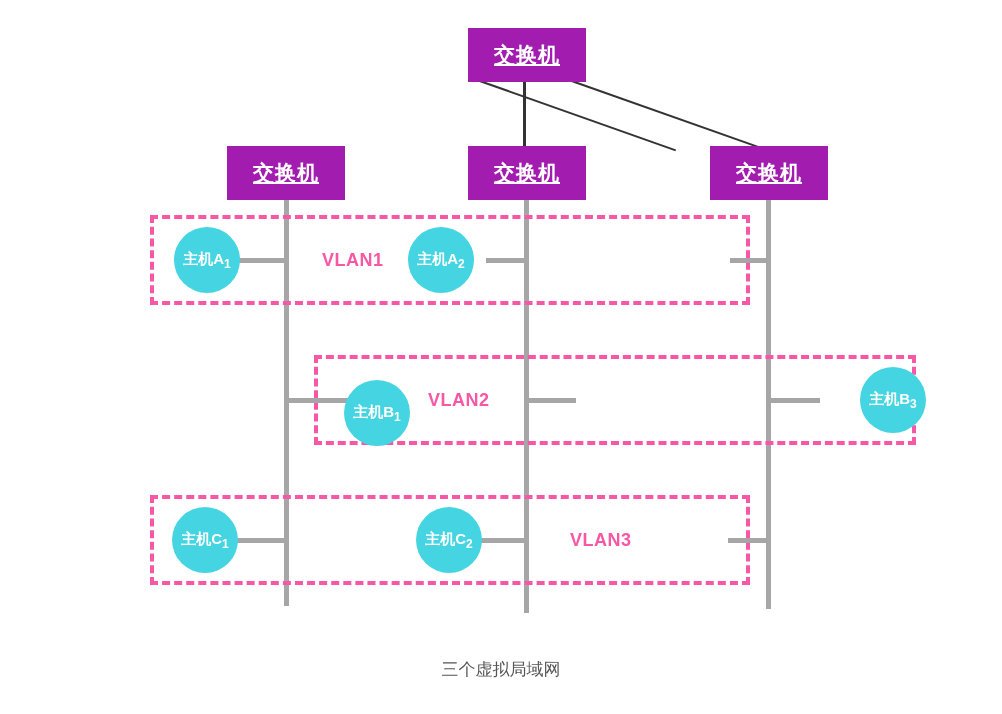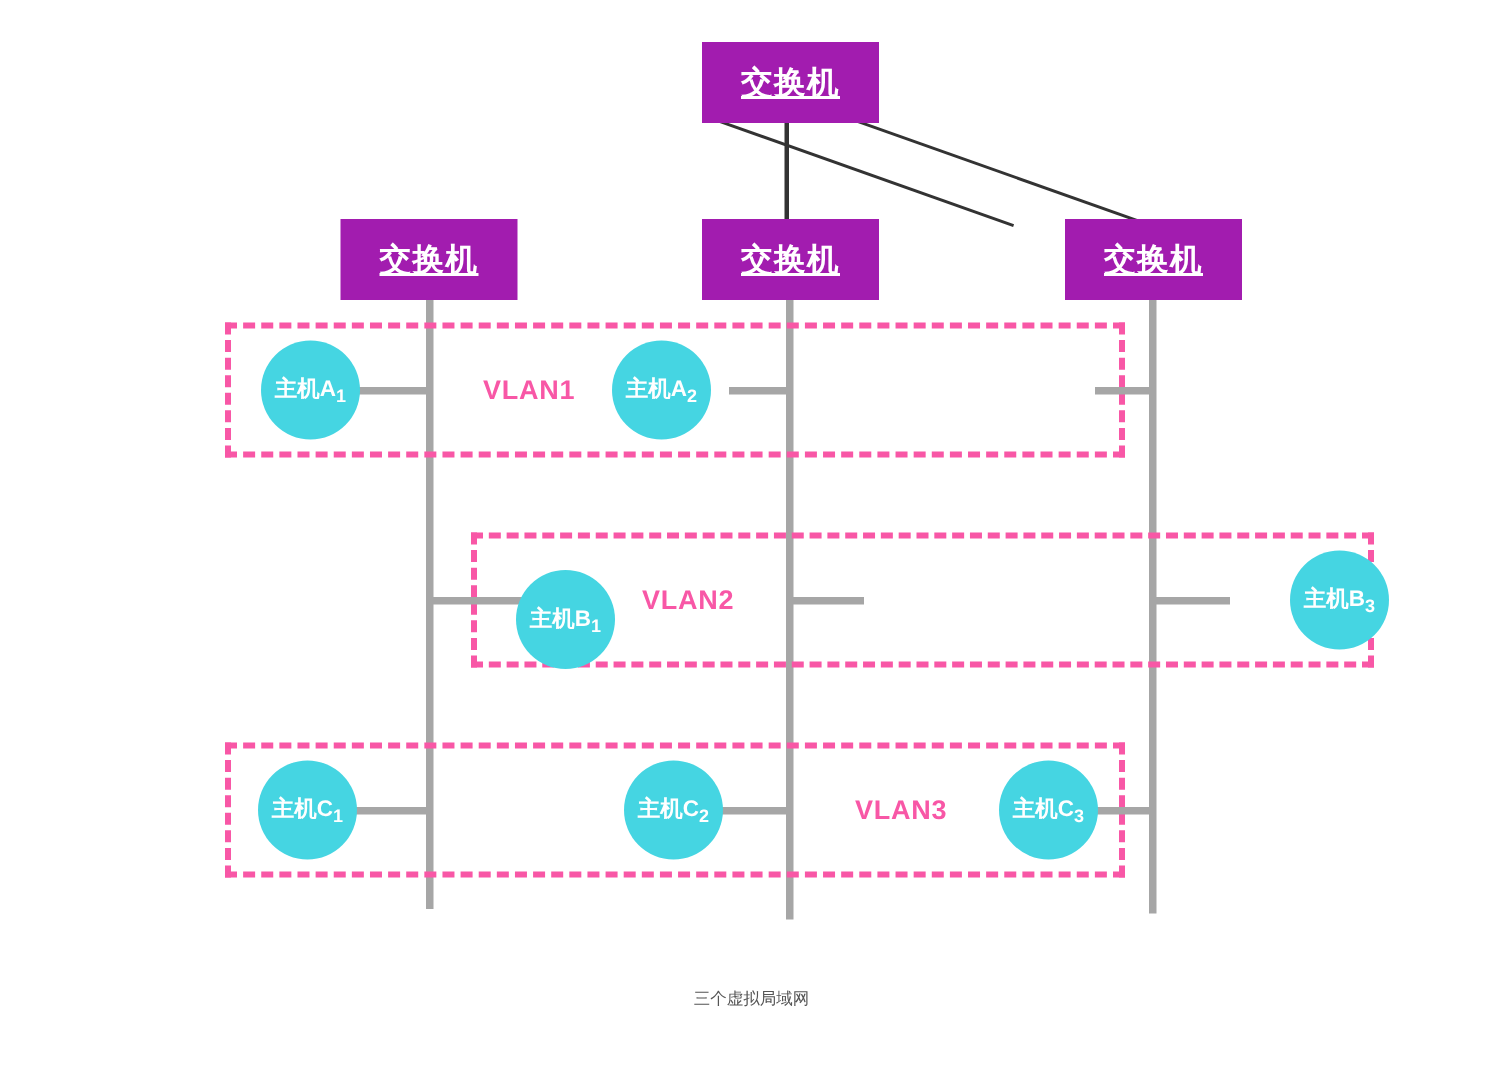--- a/index.html
+++ b/index.html
@@ -87,21 +87,21 @@
     position: absolute;
     background: #333333;
     transform-origin: 0 0;
     height: 2px;
     z-index: 3;
   }
   
   .caption {
     position: absolute;
     color: #555555;
-    font-size: 11px;
+    font-size: 17px;
     text-align: center;
     white-space: nowrap;
     z-index: 9;
   }
 </style>
 </head>
 <body>
 
 <div id="canvas">
 
@@ -158,20 +158,17 @@
     <span><span>主机B</span><span class="sub">3</span></span>
   </div>
   <div class="vlan-label" style="left:428px; top:390px;">VLAN2</div>
 
   <div class="host" style="left:172px; top:507px; width:66px; height:66px;">
     <span><span>主机C</span><span class="sub">1</span></span>
   </div>
   <div class="host" style="left:416px; top:507px; width:66px; height:66px;">
     <span><span>主机C</span><span class="sub">2</span></span>
   </div>
-  <div class="host" style="left:666px; top:507px; width:66px; height:66px;">
-    <span><span>主机C</span><span class="sub">3</span></span>
-  </div>
   <div class="vlan-label" style="left:570px; top:530px;">VLAN3</div>
 
   <div class="caption" style="left:0px; top:658px; width:1002px;">三个虚拟局域网</div>
 
 </div>
 
 </body></html>

